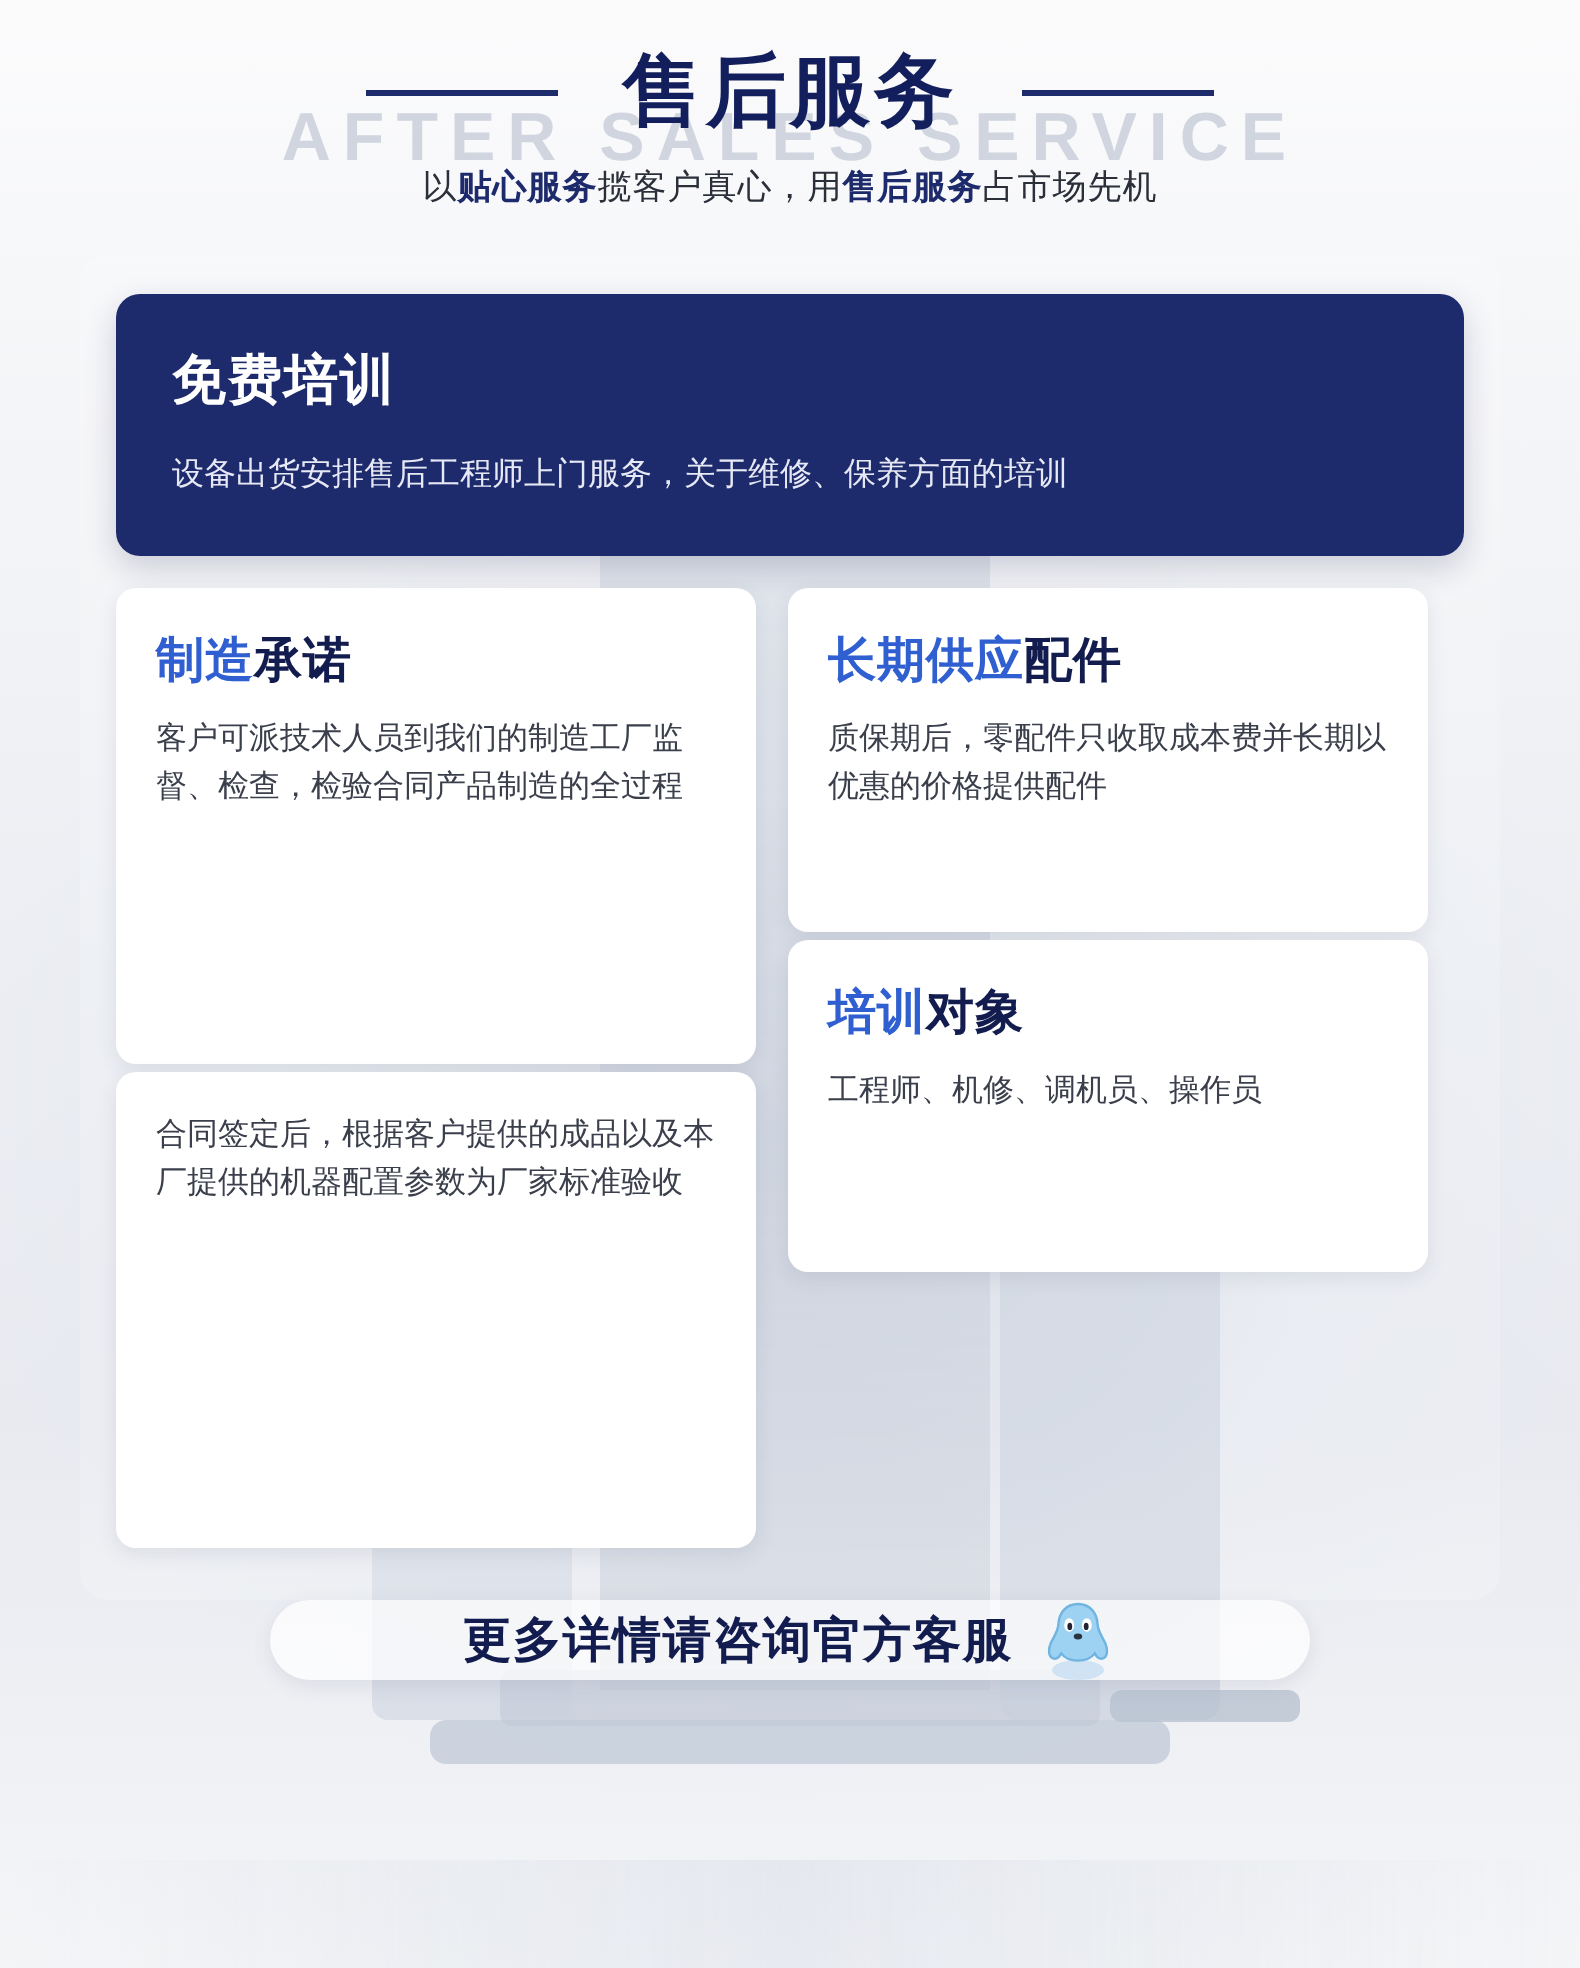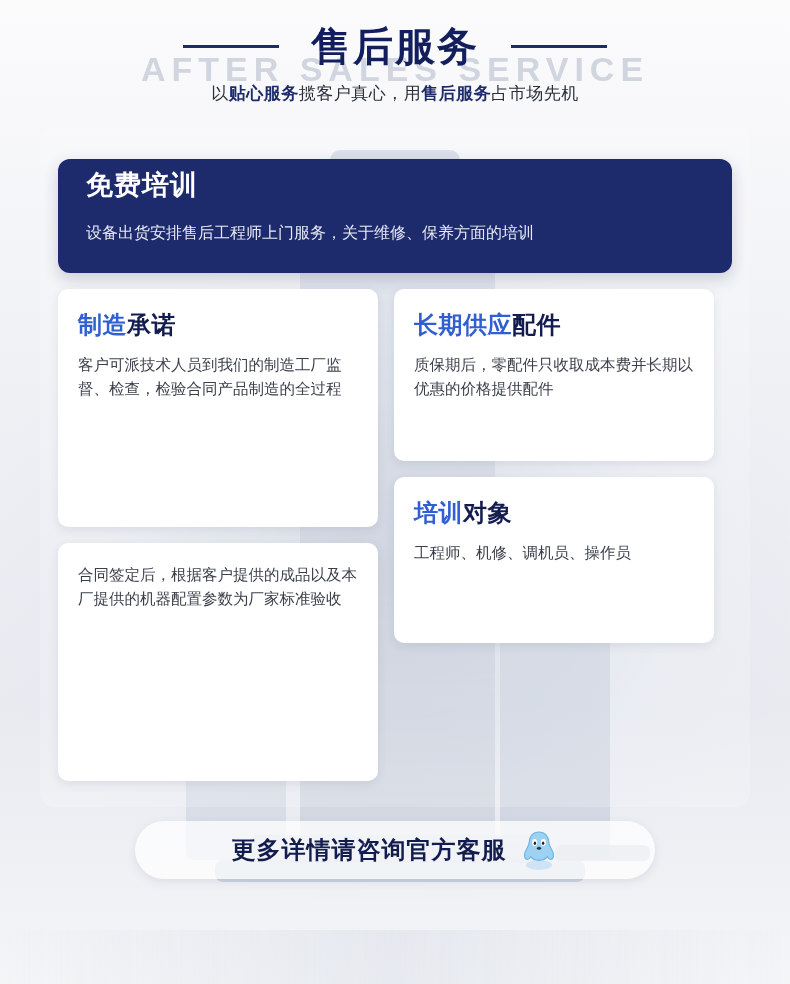--- a/index.html
+++ b/index.html
@@ -88,23 +88,22 @@
     margin: 22px 40px 0 40px;
     padding: 20px 18px 26px 18px;
     border-radius: 14px;
     background: rgba(255,255,255,0.18);
     z-index: 3;
   }
 
   .hero-card {
     background: #1d2a6b;
     border-radius: 12px;
-    padding: 8px 28px 28px 28px;
+    padding: 25px 28px 28px 28px;
     box-shadow: 0 6px 16px rgba(20,30,80,0.18);
-    margin-top: 12px;
   }
   .hero-title {
     color: #ffffff;
     font-size: 27px;
     font-weight: bold;
     letter-spacing: 1px;
     margin-bottom: 18px;
   }
   .hero-text {
     color: #e6e9f5;
@@ -113,21 +112,21 @@
   }
 
   .columns {
     display: flex;
     gap: 16px;
     margin-top: 16px;
   }
   .col {
     display: flex;
     flex-direction: column;
-    gap: 16px;
+    gap: 4px;
   }
   .col-left { width: 320px; }
   .col-right { width: 320px; }
 
   .card {
     background: #ffffff;
     border-radius: 10px;
     padding: 20px 20px 22px 20px;
     box-shadow: 0 3px 10px rgba(60,70,100,0.10);
   }
@@ -148,23 +147,23 @@
 
   .card-a { min-height: 196px; }
   .card-b { min-height: 196px; }
   .card-c { min-height: 106px; }
   .card-d { min-height: 130px; }
   .card-e { min-height: 124px; }
 
   
   .footer {
     position: relative;
-    margin: 14px auto 0 auto;
+    margin: 0 auto 0 auto;
     width: 520px;
-    height: 58px;
+    height: 40px;
     border-radius: 29px;
     background: rgba(255,255,255,0.72);
     box-shadow: 0 3px 10px rgba(60,70,100,0.10);
     display: flex;
     align-items: center;
     justify-content: center;
     gap: 12px;
     z-index: 3;
   }
   .footer-text {

